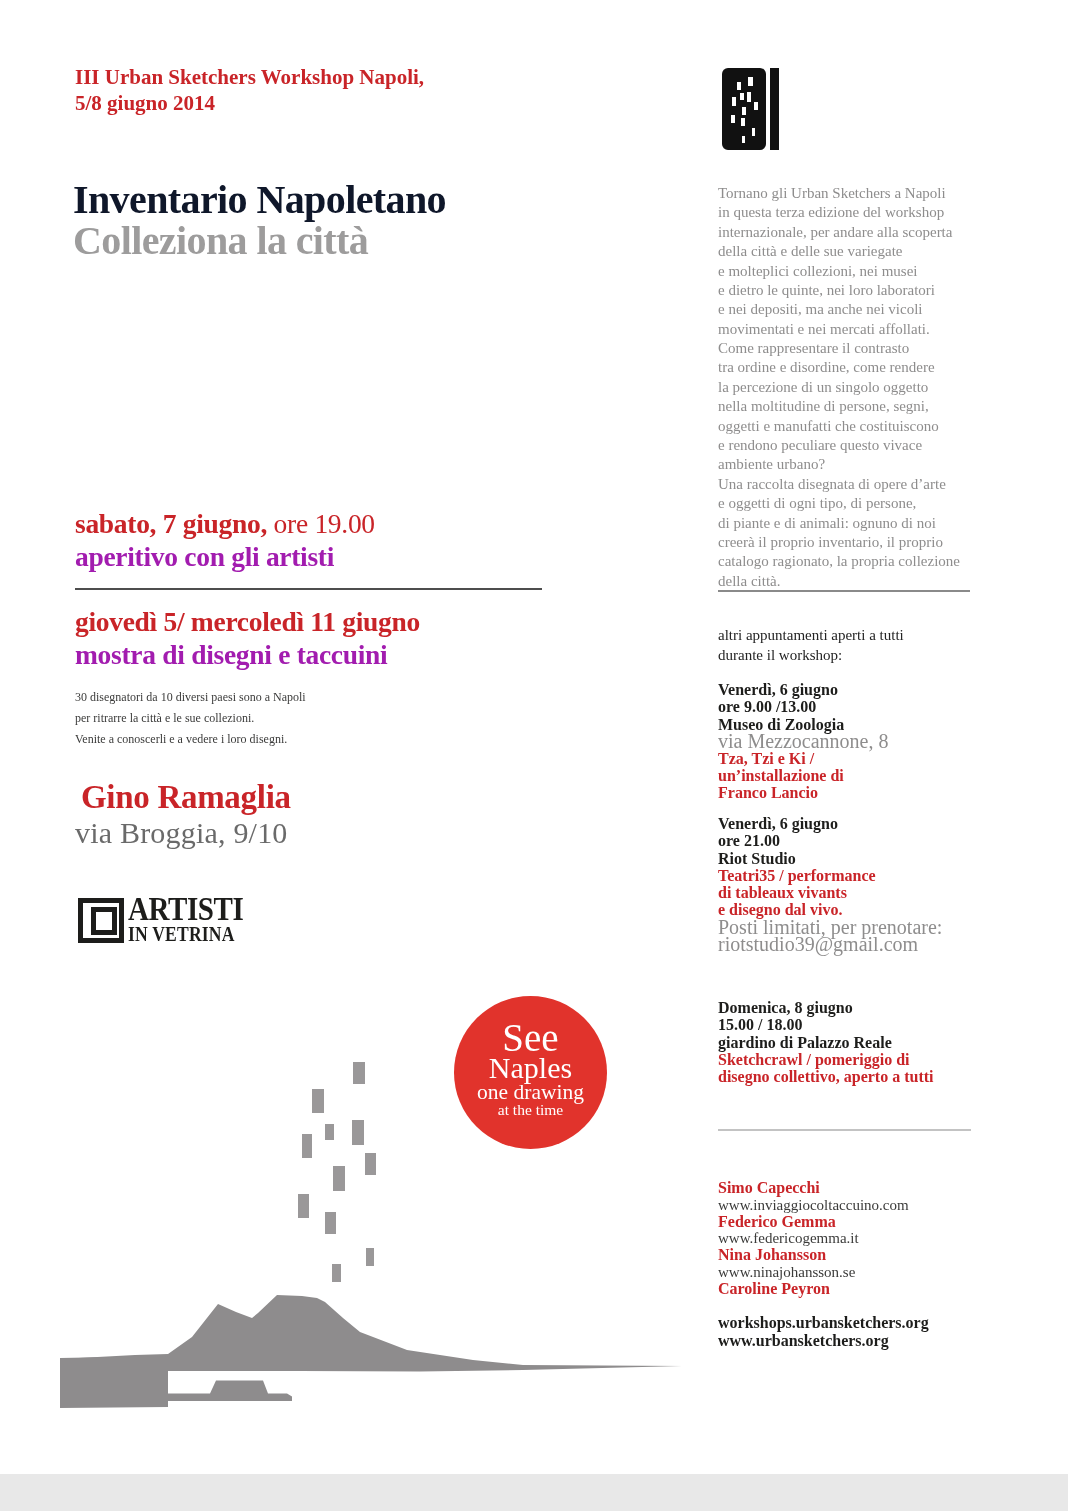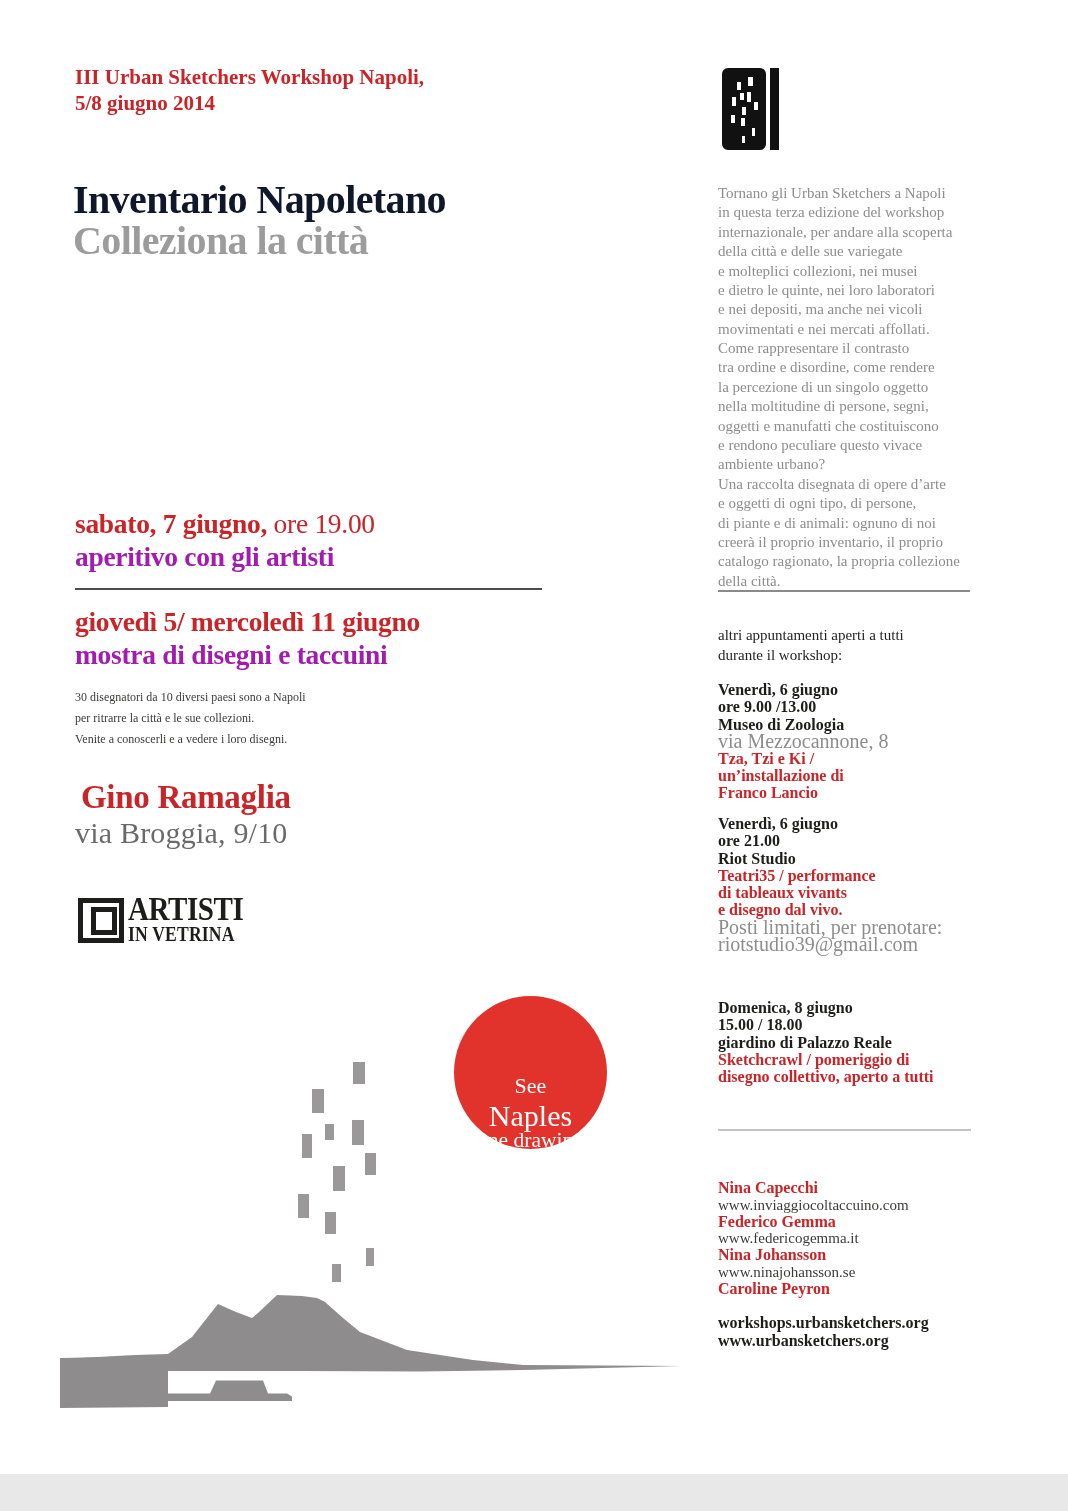--- a/index.html
+++ b/index.html
@@ -49,21 +49,21 @@
   .aiv-icon-inner { left:8px; top:4px; width:26px; height:28px; border:5px solid #1d1d1b; position:absolute; }
   .aiv-text { left:128px; top:894px; transform:scaleX(0.88); transform-origin:left top; color:#1d1d1b; }
   .aiv-l1 { font-size:33px; font-weight:800; line-height:31px; letter-spacing:-0.5px; }
   .aiv-l2 { font-size:20px; font-weight:800; line-height:19px; letter-spacing:0.2px; }
 
   
   .badge {
     left:454px; top:996px; width:153px; height:153px; border-radius:50%;
     background:#e1332c; color:#ffffff; text-align:center; padding-top:27px;
   }
-  .badge .b1 { font-size:22px; line-height:30px;margin-top:48px; }
+  .badge .b1 { font-size:39px; line-height:30px; }
   .badge .b2 { font-size:30px; line-height:29px; }
   .badge .b3 { font-size:21.5px; line-height:20px; }
   .badge .b4 { font-size:15.5px; line-height:16px;text-align:center; }
 
   
   .col-r { left:718px; width:260px; }
   .para  { font-size:15px; line-height:19.4px; color:#8e8d8d; }
   .appt-head { font-size:15px; line-height:19.5px; color:#242424; }
   .ev-bold { font-size:16px; font-weight:700; line-height:17.3px; color:#1d1d1b; }
   .ev-gray { font-size:20px; line-height:17px; color:#8e8d8d; }
@@ -211,21 +211,21 @@
     <div class="ev-bold pre">Domenica, 8 giugno
 15.00 / 18.00
 giardino di Palazzo Reale</div>
     <div class="ev-red pre">Sketchcrawl / pomeriggio di
 disegno collettivo, aperto a tutti</div>
   </div>
 
   <div class="abs rule-light" style="left:718px;top:1129px;width:253px;"></div>
 
   <div class="abs col-r" style="top:1180px;">
-    <div class="artist-name">Nina Capecchi</div>
+    <div class="artist-name">Simo Capecchi</div>
     <div class="artist-site">www.inviaggiocoltaccuino.com</div>
     <div class="artist-name">Federico Gemma</div>
     <div class="artist-site">www.federicogemma.it</div>
     <div class="artist-name">Nina Johansson</div>
     <div class="artist-site">www.ninajohansson.se</div>
     <div class="artist-name">Caroline Peyron</div>
   </div>
 
   <div class="abs col-r" style="top:1314px;">
     <div class="footer-link">workshops.urbansketchers.org</div>

